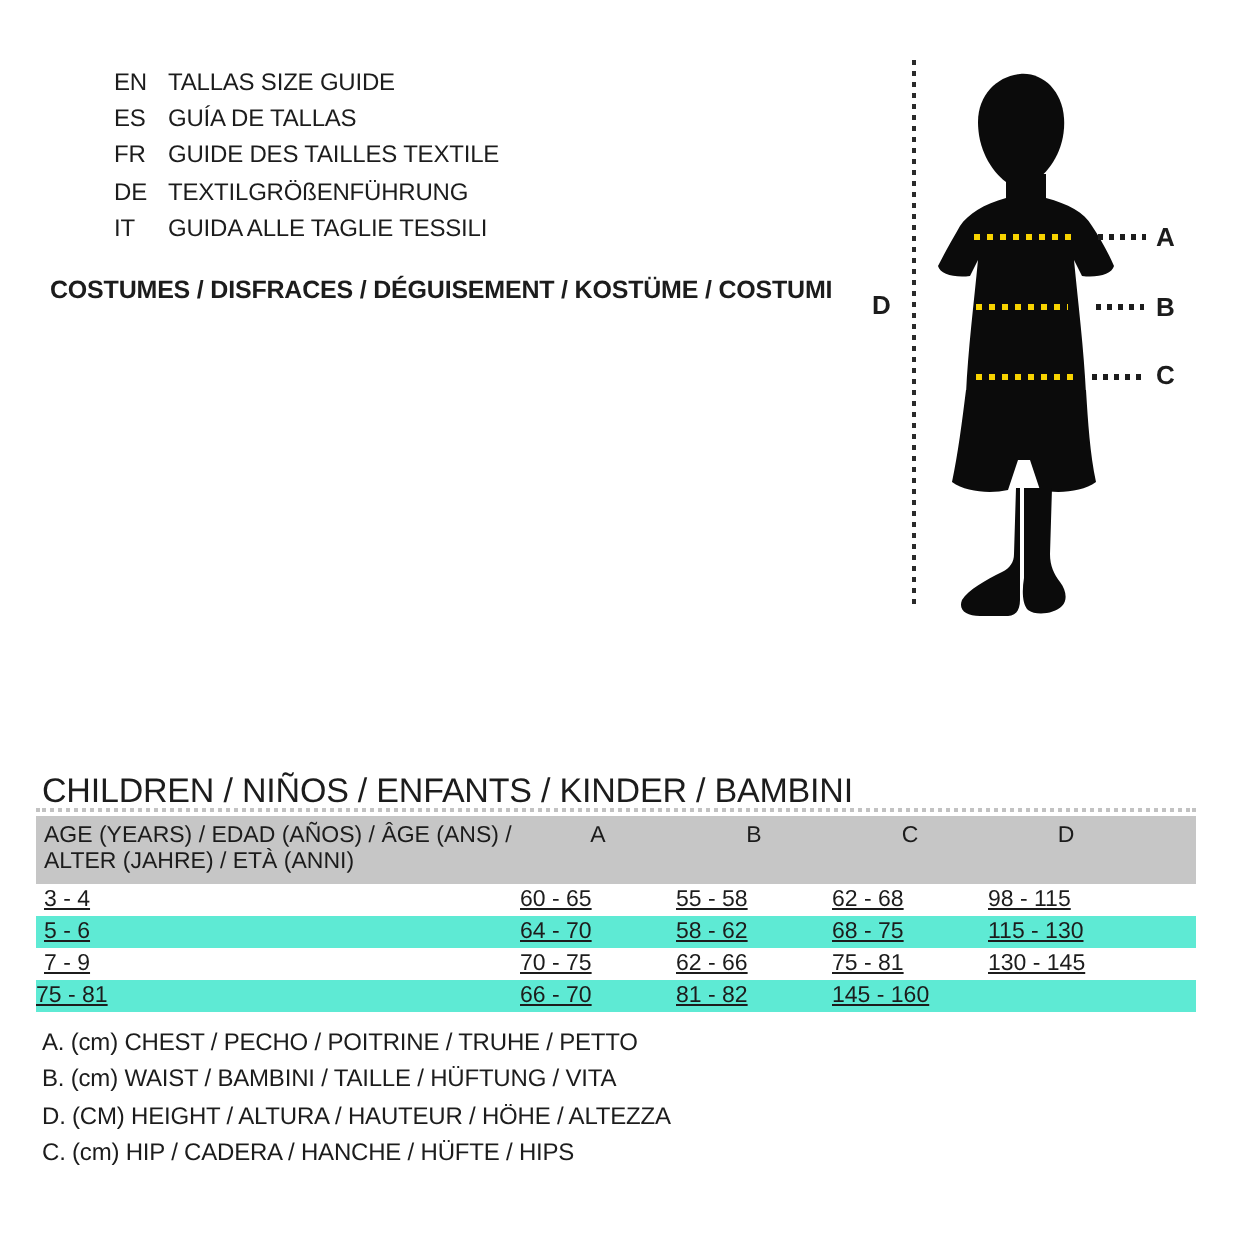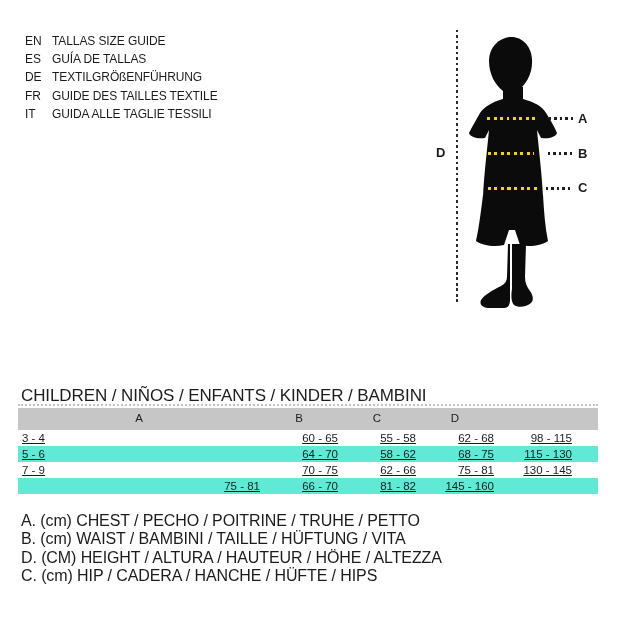--- a/index.html
+++ b/index.html
@@ -3,21 +3,21 @@
 <meta charset="utf-8">
 <style>
   html,body{margin:0;padding:0;background:#ffffff;}
   .canvas{
     position:relative;width:620px;height:620px;background:#ffffff;overflow:hidden;
     font-family:"Liberation Sans",sans-serif;color:#1c1c1c;
     -webkit-font-smoothing:antialiased;
   }
   
   .lang-list{position:absolute;left:25px;top:32px;font-size:12px;line-height:18.2px;letter-spacing:-0.1px;font-weight:400;}
-  .lang-row{display:flex;}
+  .lang-row{display:flex;margin-left:32px;}
   .lang-code{width:27px;flex:0 0 27px;}
   
   .category-title{position:absolute;left:25px;top:138px;font-size:12.5px;font-weight:700;letter-spacing:-0.1px;}
   
   .figure{position:absolute;left:0;top:0;width:620px;height:330px;}
   .silhouette-svg{position:absolute;left:455px;top:25px;width:120px;height:290px;}
   .dotline-v{
     position:absolute;left:456px;top:30px;width:2px;height:274px;
     background-image:repeating-linear-gradient(to bottom,#2a2a2a 0px,#2a2a2a 2.5px,transparent 2.5px,transparent 5.5px);
   }
@@ -46,52 +46,53 @@
     position:absolute;left:18px;top:404px;width:580px;font-size:11.5px;
     border-top:2px dotted #c2c2c2;padding-top:2px;
   }
   .t-grid{display:grid;grid-template-columns:242px 78px 78px 78px 78px;}
   .t-header{background:#c6c6c6;padding:4px 0 5px 0;}
   .t-header .age-cell{padding-left:4px;line-height:12.5px;}
   .t-header .col-cell{text-align:center;line-height:12.5px;}
   .t-row{height:16px;align-items:center;text-decoration:underline;}
   .t-row.alt{background:#5eead4;}
   .t-row .age-cell{padding-left:4px;}
-  .t-row .val-cell{text-align:right;}
+  .t-row .val-cell{text-align:left;}
   
-  .legend{position:absolute;left:21px;top:512px;font-size:16px;line-height:18.4px;letter-spacing:-0.1px;}
+  .legend{position:absolute;left:21px;top:512px;font-size:12px;line-height:18.4px;letter-spacing:-0.1px;}
 </style>
 </head>
 <body>
 
 <div class="canvas">
 
   <div class="lang-list">
     <div class="lang-row">
       <span class="lang-code">EN</span>
       <span class="lang-label">TALLAS SIZE GUIDE</span>
     </div>
     <div class="lang-row">
       <span class="lang-code">ES</span>
       <span class="lang-label">GUÍA DE TALLAS</span>
     </div>
     <div class="lang-row">
+      <span class="lang-code">FR</span>
+      <span class="lang-label">GUIDE DES TAILLES TEXTILE</span>
+    </div>
+    <div class="lang-row">
       <span class="lang-code">DE</span>
       <span class="lang-label">TEXTILGRÖßENFÜHRUNG</span>
-    </div>
-    <div class="lang-row">
-      <span class="lang-code">FR</span>
-      <span class="lang-label">GUIDE DES TAILLES TEXTILE</span>
     </div>
     <div class="lang-row">
       <span class="lang-code">IT</span>
       <span class="lang-label">GUIDA ALLE TAGLIE TESSILI</span>
     </div>
   </div>
 
+  <div class="category-title">COSTUMES / DISFRACES / DÉGUISEMENT / KOSTÜME / COSTUMI</div>
 
   <div class="figure">
     <div class="dotline-v"></div>
 
     <svg class="silhouette-svg" viewBox="0 0 120 290" aria-hidden="true">
       <g fill="#0b0b0b">
 
         <path d="M55,12 C66,11 76,20 77,34 C78,48 71,60 62,66 L48,66 C40,60 34,49 34,36 C34,22 44,13 55,12 Z"></path>
 
         <path d="M48,62 L48,74 C37,77 29,82 25,88 C21,95 17,102 14,108 C15,112 22,114 30,113 L34,105
@@ -120,20 +121,24 @@
     <div class="measure-label label-a">A</div>
     <div class="measure-label label-b">B</div>
     <div class="measure-label label-c">C</div>
     <div class="measure-label label-d">D</div>
   </div>
 
   <div class="section-title">CHILDREN / NIÑOS / ENFANTS / KINDER / BAMBINI</div>
 
   <div class="size-table">
     <div class="t-grid t-header">
+      <div class="age-cell">
+        <div>AGE (YEARS) / EDAD (AÑOS) / ÂGE (ANS) /</div>
+        <div>ALTER (JAHRE) / ETÀ (ANNI)</div>
+      </div>
       <div class="col-cell">A</div>
       <div class="col-cell">B</div>
       <div class="col-cell">C</div>
       <div class="col-cell">D</div>
     </div>
 
     <div class="t-grid t-row">
       <div class="age-cell">3 - 4</div>
       <div class="val-cell">60 - 65</div>
       <div class="val-cell">55 - 58</div>

